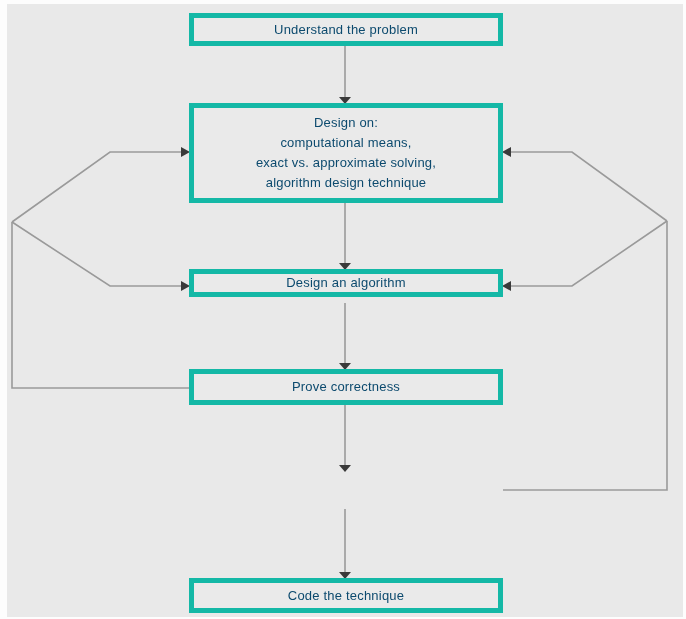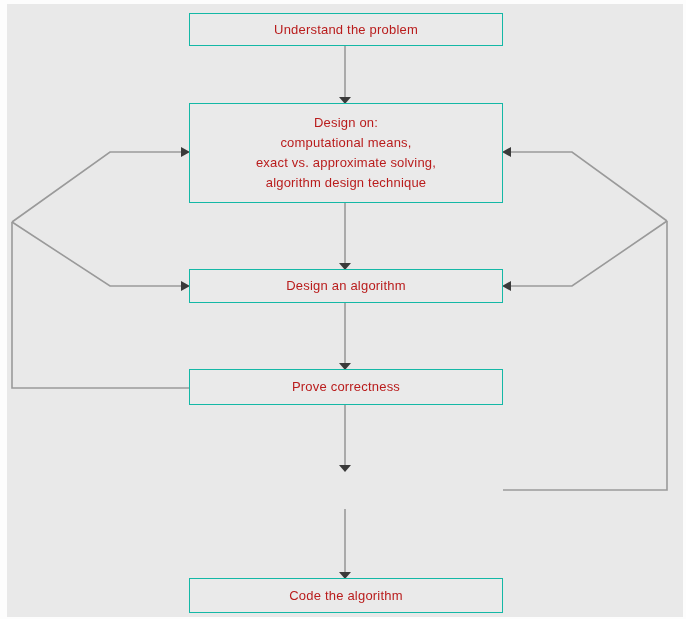--- a/index.html
+++ b/index.html
@@ -31,27 +31,27 @@
     position: absolute;
     left: 0;
     top: 0;
     width: 686px;
     height: 619px;
     pointer-events: none;
   }
   .node {
     position: absolute;
     box-sizing: border-box;
-    border: 1px solid #14b8a6;
+    border: 5px solid #14b8a6;
     background: #eaeaea;
     display: flex;
     align-items: center;
     justify-content: center;
     text-align: center;
-    color: #b91c1c;
+    color: #0c4a6e;
     font-size: 13px;
     line-height: 20px;
     letter-spacing: 0.2px;
     white-space: pre-line;
   }
   .node span { display: block; width: 100%; }
 </style>
 </head>
 <body>
 
@@ -94,27 +94,27 @@
       <span>Understand the problem</span>
     </div>
 
     <div class="node" style="left:189px; top:103px; width:314px; height:100px;">
       <span>Design on:
 computational means,
 exact vs. approximate solving,
 algorithm design technique</span>
     </div>
 
-    <div class="node" style="left:189px; top:269px; width:314px; height:34px;">
+    <div class="node" style="left:189px; top:269px; width:314px; height:28px;">
       <span>Design an algorithm</span>
     </div>
 
     <div class="node" style="left:189px; top:369px; width:314px; height:36px;">
       <span>Prove correctness</span>
     </div>
 
 
     <div class="node" style="left:189px; top:578px; width:314px; height:35px;">
-      <span>Code the algorithm</span>
+      <span>Code the technique</span>
     </div>
 
   </div>
 </div>
 
 </body></html>

